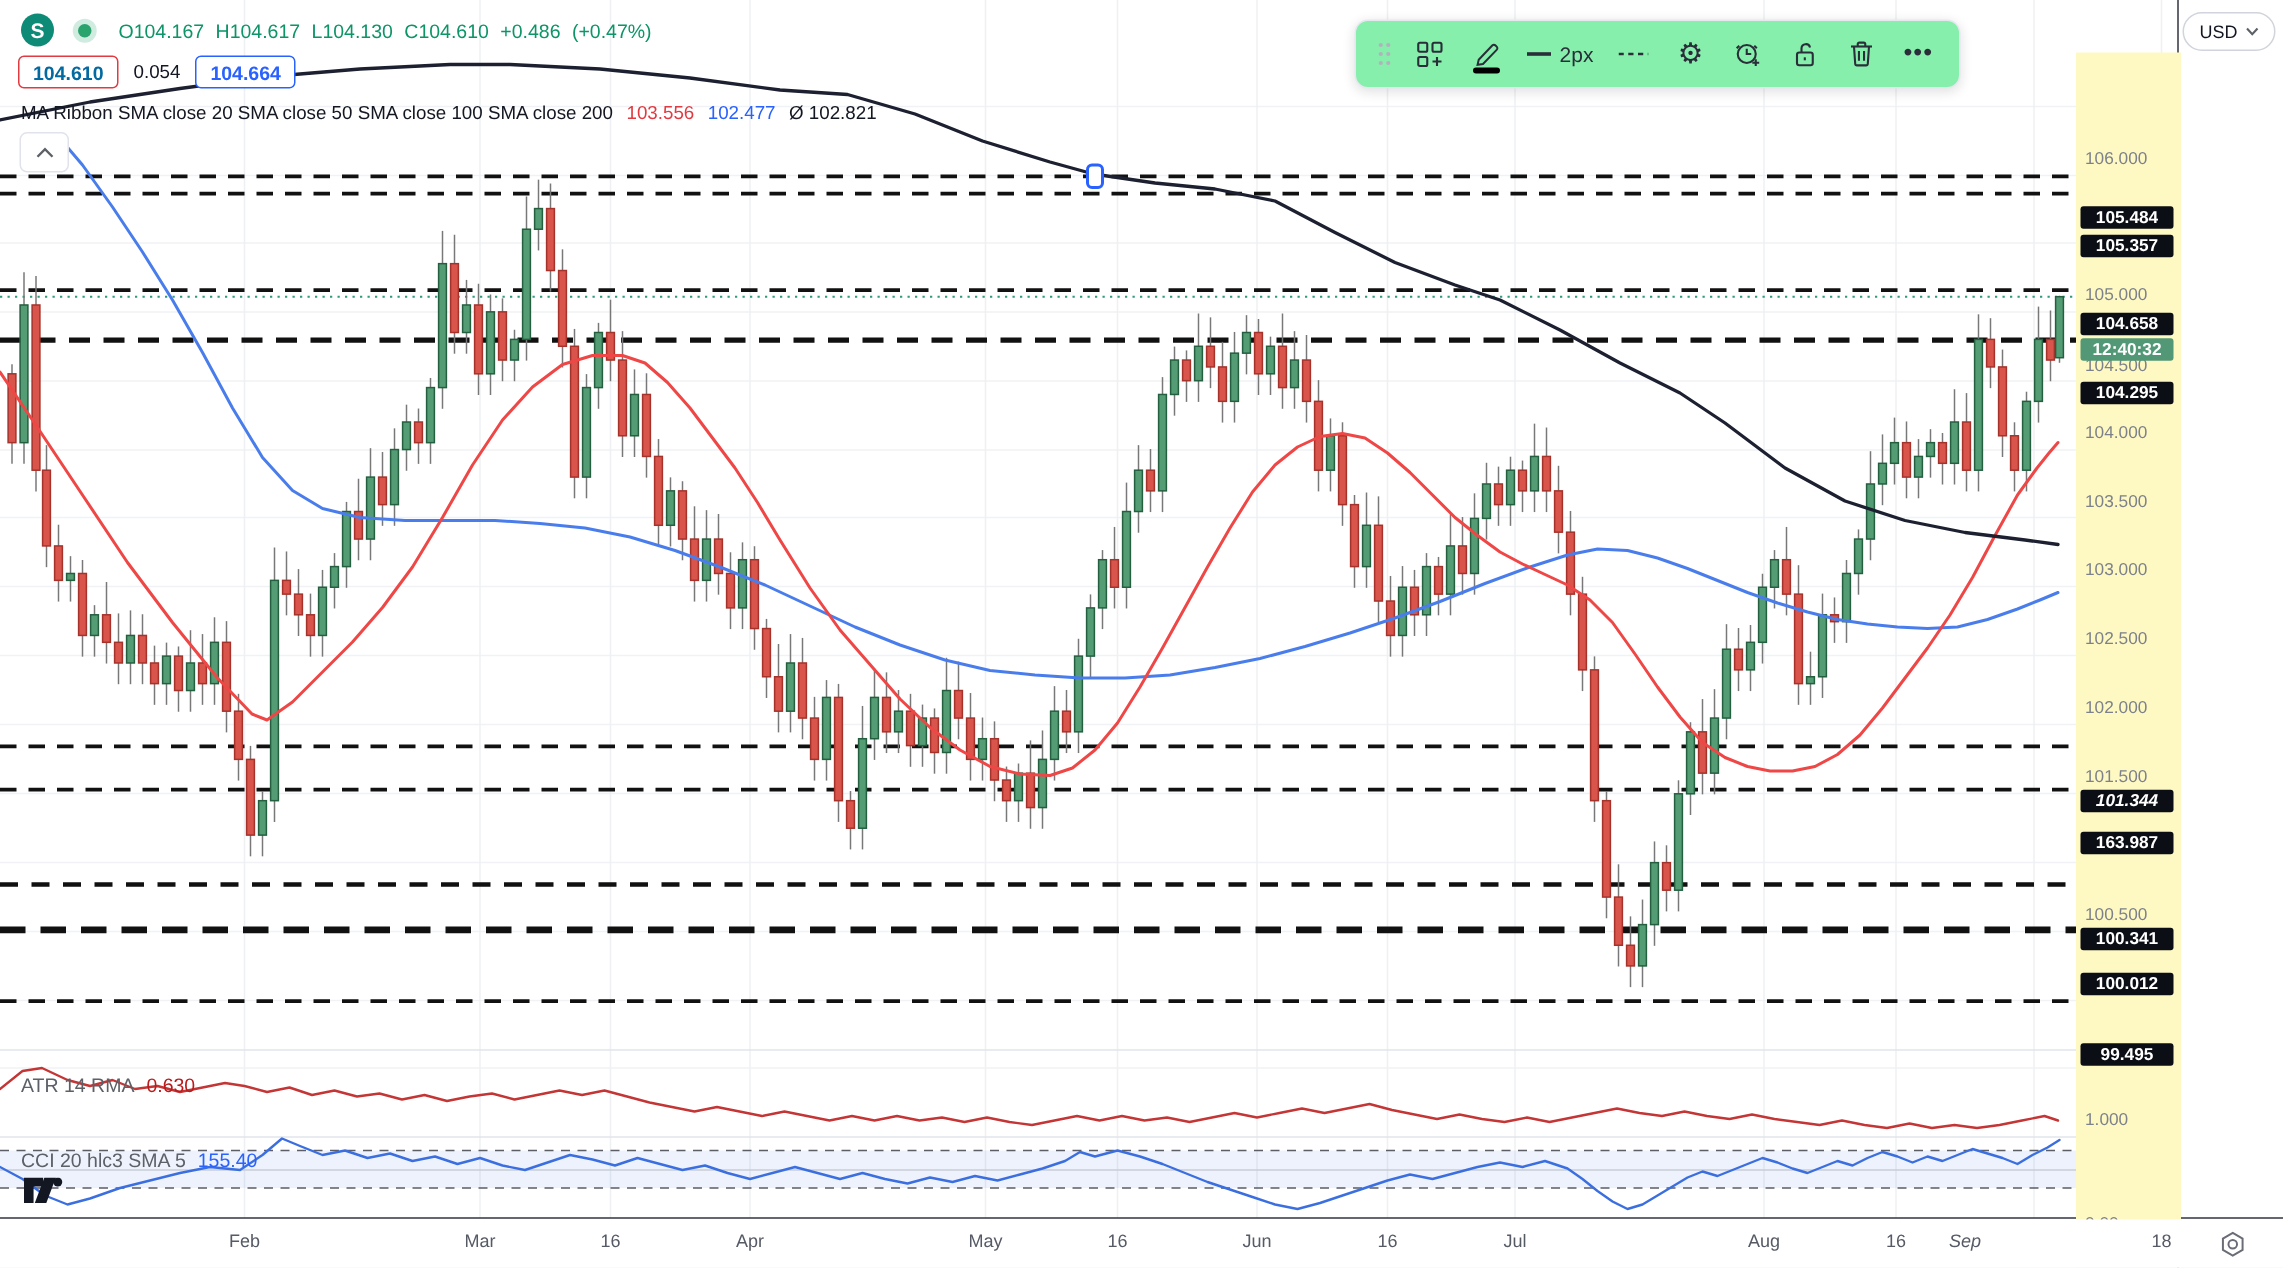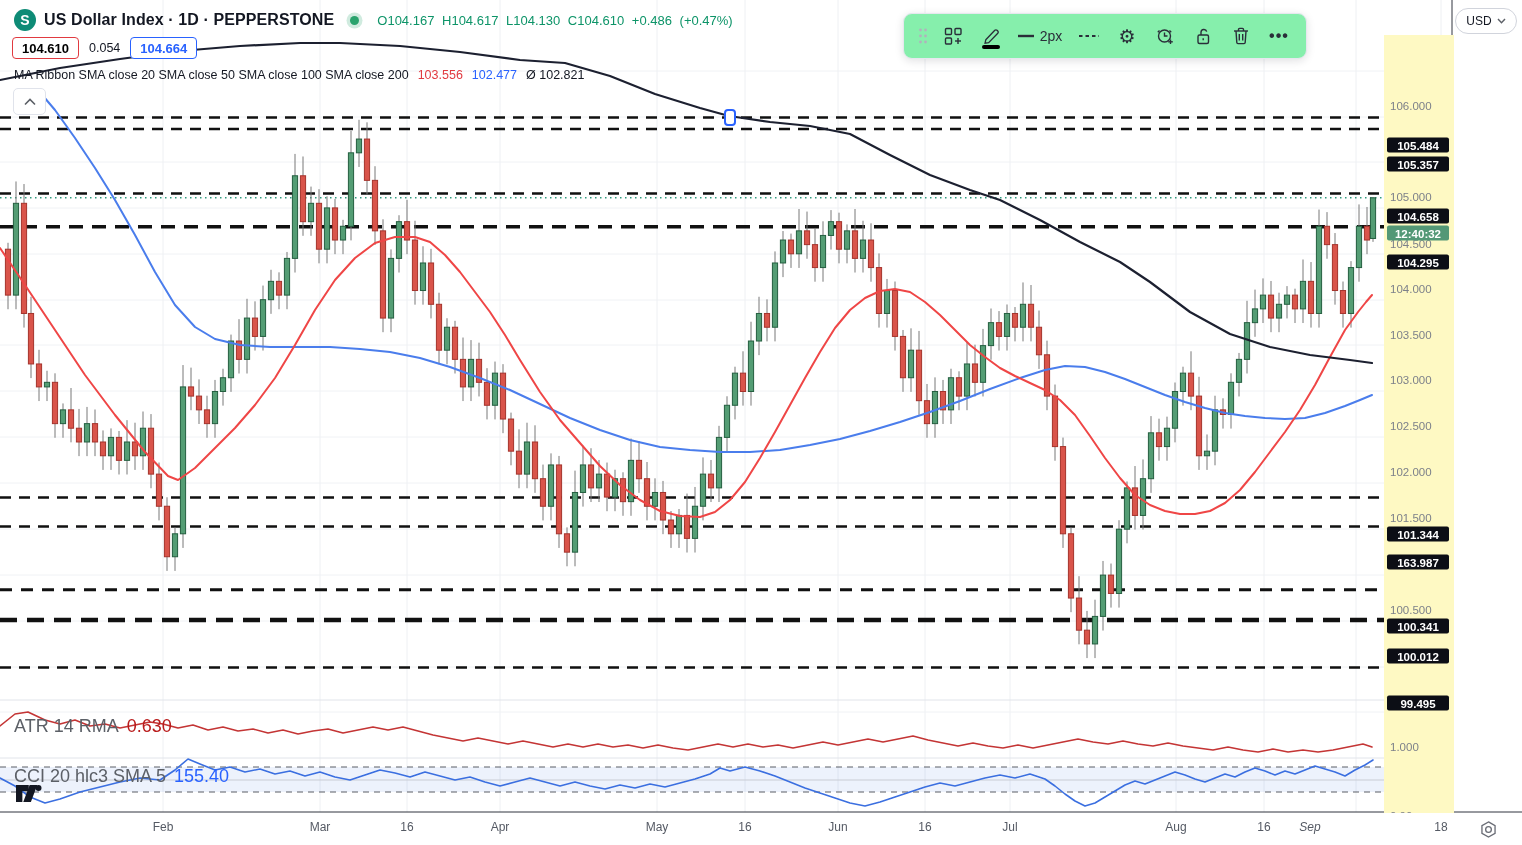--- a/index.html
+++ b/index.html
@@ -10,21 +10,21 @@
   
   .sym-row{left:14px;top:8px;height:24px;display:flex;align-items:center;gap:8px;}
   .logo{width:22px;height:22px;border-radius:50%;background:#0e8b76;color:#fff;font-weight:bold;
         font-size:14px;display:flex;align-items:center;justify-content:center;}
   .sym-title{font-size:16px;font-weight:600;color:#131722;letter-spacing:.1px;}
   .status-dot{width:9px;height:9px;border-radius:50%;background:#2aa36d;box-shadow:0 0 0 3.5px rgba(42,163,109,.22);margin-left:8px;}
   .ohlc{font-size:13px;font-weight:500;color:#0d9468;margin-left:10px;word-spacing:4px;}
   .quote-row{left:12px;top:36px;height:24px;display:flex;align-items:center;gap:10px;}
   .px-badge{height:20px;padding:0 9px;border-radius:4px;background:#fff;font-size:13px;font-weight:600;
             display:flex;align-items:center;}
-  .px-badge.bid{border:1.5px solid #e13a40;color:#000000;}
+  .px-badge.bid{border:1.5px solid #e13a40;color:#0369a1;}
   .px-badge.ask{border:1.5px solid #2962ff;color:#2962ff;}
   .spread{font-size:12.5px;color:#131722;}
   .ribbon-row{left:14px;top:68px;display:flex;align-items:center;gap:9px;font-size:12.5px;color:#131722;}
   .ribbon-row .v20{color:#e13a40;font-weight:500;}
   .ribbon-row .v50{color:#2962ff;font-weight:500;}
   .ribbon-row .vavg{color:#131722;font-weight:500;}
   
   .collapse-btn{left:13px;top:88px;width:31px;height:25px;background:#fff;border:1px solid #e0e3eb;
         border-radius:5px;display:flex;align-items:center;justify-content:center;cursor:pointer;}
   
@@ -44,21 +44,21 @@
   
   .price-axis{left:1384px;top:0;width:70px;height:812px;background:#fef9c3;margin-top:35px;}
   .pa-label{position:absolute;left:6px;width:60px;text-align:left;font-size:11.5px;color:#7d818a;transform:translateY(-50%);}
   .pa-badge{position:absolute;left:3px;min-width:52px;padding:1.5px 5px;text-align:center;font-size:11.5px;
             font-weight:700;color:#fff;background:#0c0e15;border-radius:2px;transform:translateY(-50%);}
   .pa-countdown{position:absolute;left:3px;min-width:52px;padding:1.5px 5px;text-align:center;font-size:11.5px;
             font-weight:600;color:#fff;border-radius:2px;transform:translateY(-50%);}
   .time-axis{left:0;top:813px;width:1522px;height:32px;background:#fff;}
   .ta-label{position:absolute;top:7px;font-size:12px;color:#555a64;transform:translateX(-50%);}
   
-  .ind-row{display:flex;align-items:center;gap:8px;font-size:18px;}
+  .ind-row{display:flex;align-items:center;gap:8px;font-size:13px;}
   .ind-name{color:#5c6067;}
   .ind-val-red{color:#b91c1c;font-weight:500;}
   .ind-val-blue{color:#2962ff;font-weight:500;}
   .corner-btn{left:1473px;top:818px;width:30px;height:22px;display:flex;align-items:center;justify-content:center;cursor:pointer;}
 </style>
 </head>
 <body>
 
 <div id="app">
   <svg id="chart-svg" class="abs" width="1522" height="845" style="left:0;top:0">
@@ -455,21 +455,20 @@
       <line x1="1373" y1="197.1593999999996" x2="1373" y2="241.8660000000004" stroke="#787878" stroke-width="1"></line>
       <rect x="1370.4" y="197.80200000000005" width="5.2" height="40.66739999999979" fill="#549d74" stroke="#245f40" stroke-width="1"></rect>
       <polyline points="38,90 55,110 75,138 95,168 115,200 135,235 155,272 175,305 195,327 215,339 240,345 270,347 300,347 330,347 360,349 390,352 420,358 450,367 480,378 510,390 540,404 570,418 600,430 630,440 660,447 690,450 720,452 750,452 780,450 810,445 840,439 870,431 900,422 930,412 960,401 990,389 1020,378 1045,370 1065,366 1085,367 1105,372 1125,379 1145,387 1165,395 1185,402 1205,408 1225,413 1245,416 1265,418 1285,419 1305,418 1325,413 1345,406 1360,400 1372,395" fill="none" stroke="#4a7dec" stroke-width="2" stroke-linejoin="round" stroke-linecap="round"></polyline>
       <polyline points="0,248 25,285 55,330 85,375 115,415 145,452 168,476 178,480 195,468 215,448 235,428 255,405 275,378 295,345 315,310 335,280 355,258 375,243 395,237 415,237 430,242 445,255 460,272 475,292 490,312 505,335 520,360 540,392 560,420 580,443 600,466 620,485 640,500 660,511 680,516 700,517 715,512 730,500 745,482 760,458 775,432 790,405 805,378 820,352 835,328 850,310 865,298 880,291 895,289 910,292 925,302 940,315 955,330 970,345 985,357 1000,368 1015,376 1030,383 1045,390 1060,400 1075,415 1090,436 1105,458 1120,478 1135,495 1150,505 1165,511 1180,514 1195,514 1210,511 1225,503 1240,490 1255,472 1270,452 1285,432 1300,410 1315,385 1330,357 1345,330 1358,312 1366,302 1372,295" fill="none" stroke="#ef4646" stroke-width="2" stroke-linejoin="round" stroke-linecap="round"></polyline>
       <polyline points="0,80 60,68 120,59 180,51 240,46 300,43 340,43 400,46 460,52 520,60 565,63 610,76 655,94 700,108 729,116 770,122 810,126 850,134 890,155 930,175 970,190 1000,200 1040,220 1080,242 1120,262 1150,282 1190,312 1230,334 1270,347 1310,355 1350,360 1372,363" fill="none" stroke="#1c2030" stroke-width="2.2" stroke-linejoin="round" stroke-linecap="round"></polyline>
       <rect x="725" y="110" width="10" height="15" rx="3" fill="#ffffff" stroke="#2962ff" stroke-width="2"></rect>
     </svg>
 
   <div class="abs sym-row">
     <div class="logo">S</div>
-    <div class="sym-title">US Dollar Index · 1D · PEPPERSTONE</div>
     <div class="status-dot"></div>
     <div class="ohlc">O104.167  H104.617  L104.130  C104.610  +0.486 (+0.47%)</div>
   </div>
   <div class="abs quote-row">
     <div class="px-badge bid">104.610</div>
     <div class="spread">0.054</div>
     <div class="px-badge ask">104.664</div>
   </div>
   <div class="abs ribbon-row">
     <span>MA Ribbon SMA close 20 SMA close 50 SMA close 100 SMA close 200</span>
@@ -590,21 +589,21 @@
       <div class="pa-label" style="top: 391px;">102.500</div>
       <div class="pa-label" style="top: 437px;">102.000</div>
       <div class="pa-label" style="top: 483px;">101.500</div>
       <div class="pa-label" style="top: 575px;">100.500</div>
       <div class="pa-label" style="top: 712px;">1.000</div>
       <div class="pa-label" style="top: 781px;">0.00</div>
       <div class="pa-badge" style="top: 110px;">105.484</div>
       <div class="pa-badge" style="top: 129px;">105.357</div>
       <div class="pa-badge" style="top: 181px;">104.658</div>
       <div class="pa-badge" style="top: 227px;">104.295</div>
-      <div class="pa-badge" style="top: 499px;">101.344</div>
+      <div class="pa-badge" style="top: 499px; font-style: italic;">101.344</div>
       <div class="pa-badge" style="top: 527px;">163.987</div>
       <div class="pa-badge" style="top: 591px;">100.341</div>
       <div class="pa-badge" style="top: 621px;">100.012</div>
       <div class="pa-badge" style="top: 668px;">99.495</div>
       <div class="pa-countdown" style="top: 198px; background: rgb(83, 152, 118);">12:40:32</div>
     </div>
   <div class="abs time-axis" id="time-axis">
       <div class="ta-label" style="left: 163px;">Feb</div>
       <div class="ta-label" style="left: 320px;">Mar</div>
       <div class="ta-label" style="left: 407px;">16</div>

